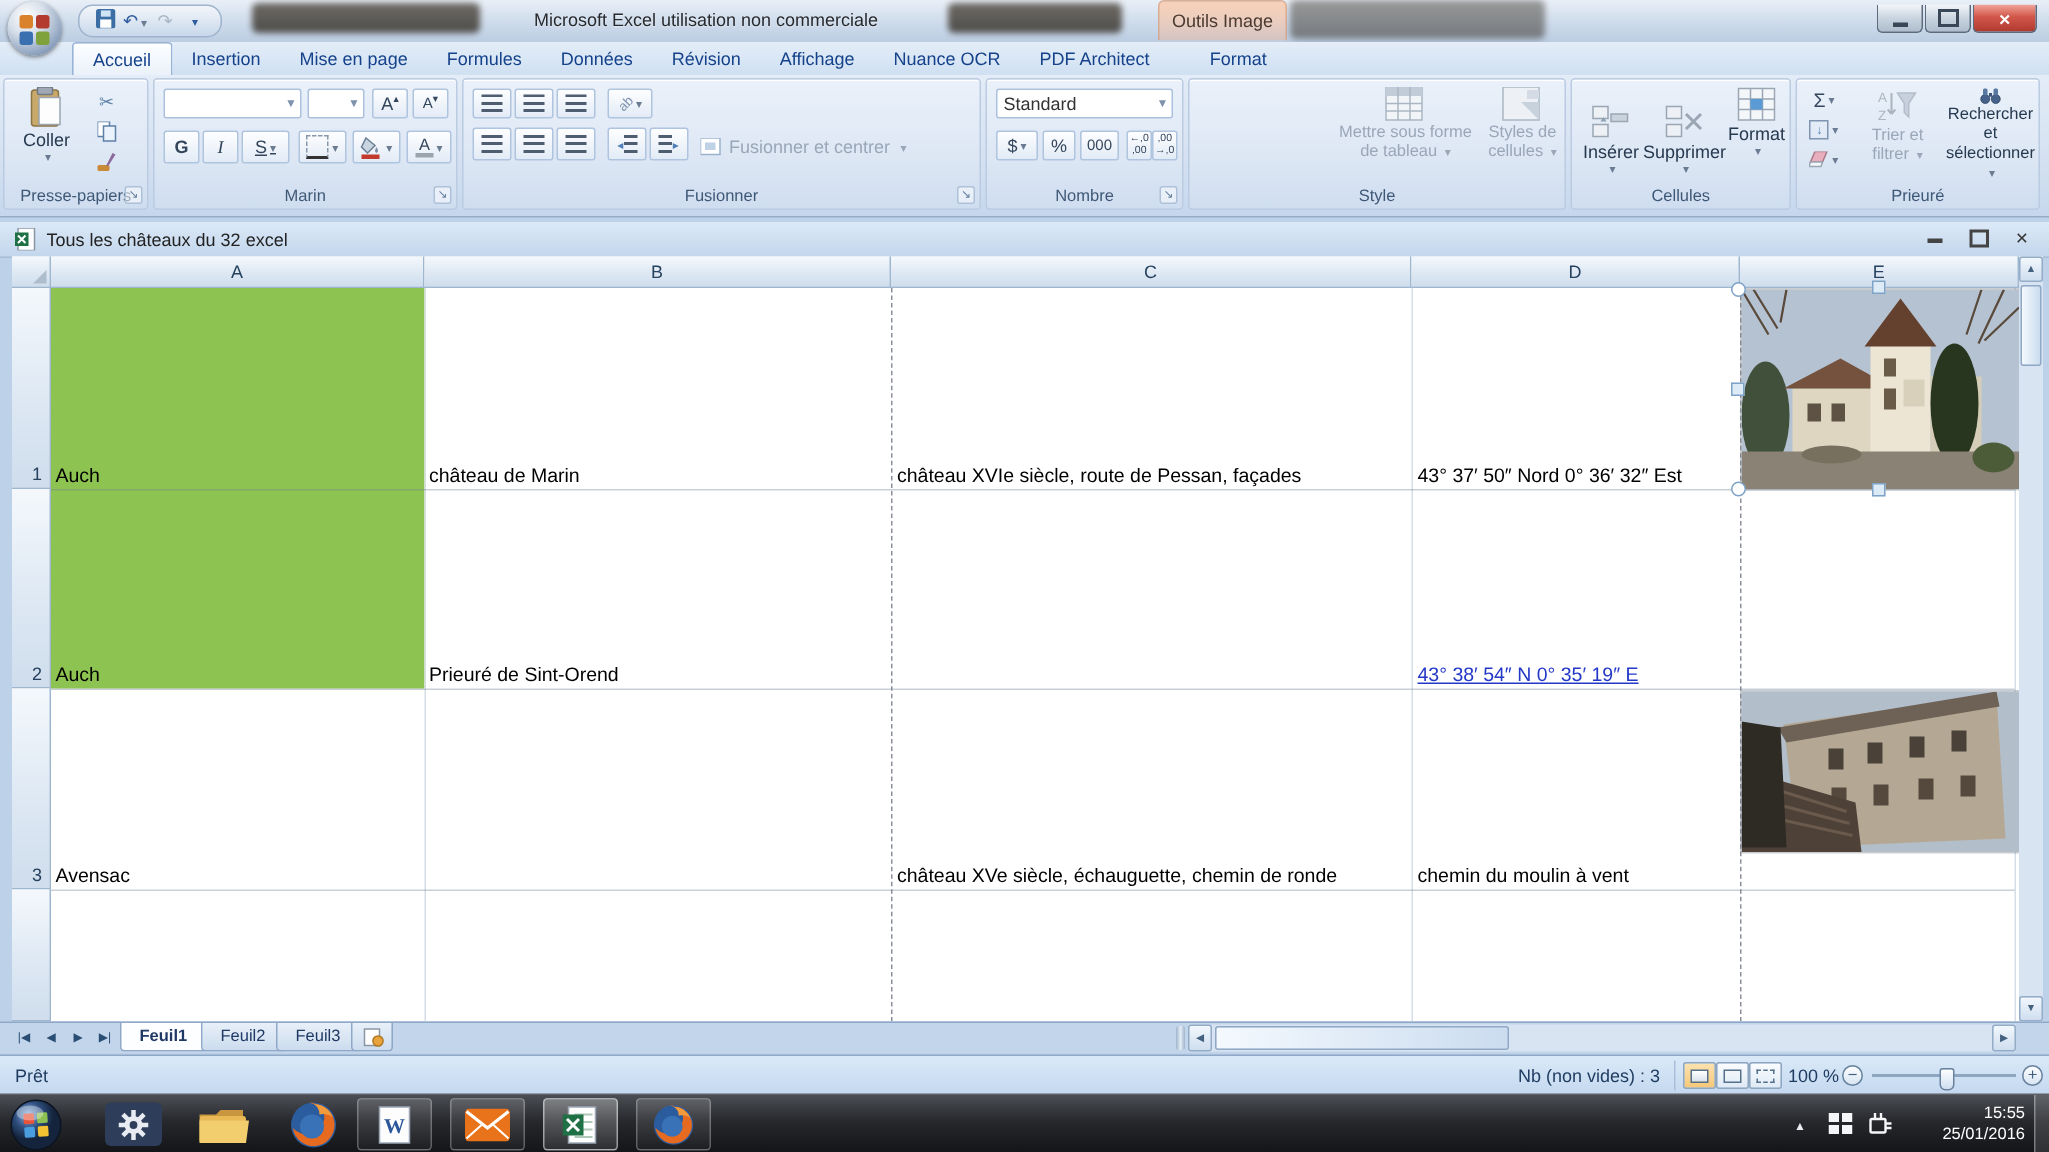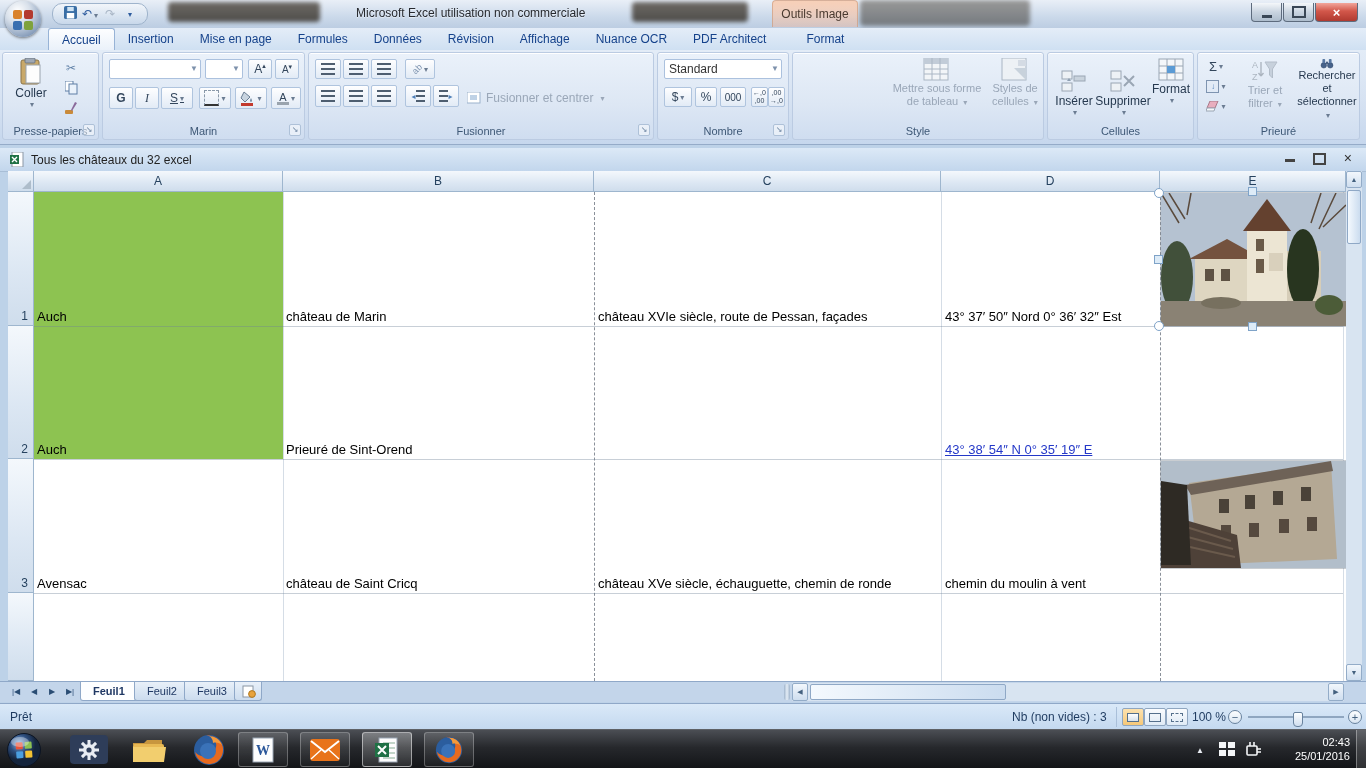--- a/index.html
+++ b/index.html
@@ -441,21 +441,20 @@
   <div class="gl" style="left:26px;top:422px;width:1309px;height:1px;background:rgba(110,130,150,.38)"></div>
 
   <div class="ct" style="left:26px;top:137px;width:246px">Auch</div>
   <div class="ct" style="left:587px;top:137px;width:344px">château XVIe siècle, route de Pessan, façades</div>
   <div class="ct" style="left:275px;top:137px;width:308px">château de Marin</div>
   <div class="ct" style="left:934px;top:137px;width:216px">43° 37′ 50″ Nord 0° 36′ 32″ Est</div>
   <div class="ct" style="left:26px;top:270px;width:246px">Auch</div>
   <div class="ct" style="left:275px;top:270px;width:308px">Prieuré de Sint-Orend</div>
   <div class="ct link" style="left:934px;top:270px;width:216px">43° 38′ 54″ N 0° 35′ 19″ E</div>
   <div class="ct" style="left:26px;top:404px;width:246px">Avensac</div>
-  <div class="ct" style="left:275px;top:404px;width:308px">château de Saint Cricq</div>
   <div class="ct" style="left:587px;top:404px;width:344px">château XVe siècle, échauguette, chemin de ronde</div>
   <div class="ct" style="left:934px;top:404px;width:216px">chemin du moulin à vent</div>
 
   <div class="photo" style="left:1153px;top:22px;width:185px;height:133px">
     <svg width="185" height="133" viewBox="0 0 185 133" preserveAspectRatio="none">
       <rect width="185" height="133" fill="#B5C2D1"></rect>
       <path d="M0 0 L18 30 M8 0 L24 26 M30 0 L26 22 M160 0 L150 30 M175 0 L158 36 M185 12 L162 34" stroke="#5A4A3C" stroke-width="1.5" fill="none"></path>
       <ellipse cx="16" cy="84" rx="16" ry="36" fill="#41503A"></ellipse>
       <rect x="34" y="66" width="62" height="52" fill="#DED6C1"></rect>
       <path d="M28 66 L66 46 L102 66 Z" fill="#74523E"></path>
@@ -631,17 +630,17 @@
     </svg>
   </div>
   <div class="tkplain" style="left:1244px;top:8px;width:20px;height:20px">
     <svg width="18" height="17" viewBox="0 0 18 17">
       <rect x="2" y="6" width="10" height="9" rx="1" fill="none" stroke="#F4F6F8" stroke-width="1.6"></rect>
       <path d="M12 9 H16 M12 12 H16" stroke="#F4F6F8" stroke-width="1.6"></path>
       <path d="M5 6 V2 M9 6 V2" stroke="#F4F6F8" stroke-width="1.6"></path>
     </svg>
   </div>
   <div class="clock">
-    <div>02:43</div>
+    <div>15:55</div>
     <div>25/01/2016</div>
   </div>
   <div class="showdesk"></div>
 </div>
 
 </body></html>

